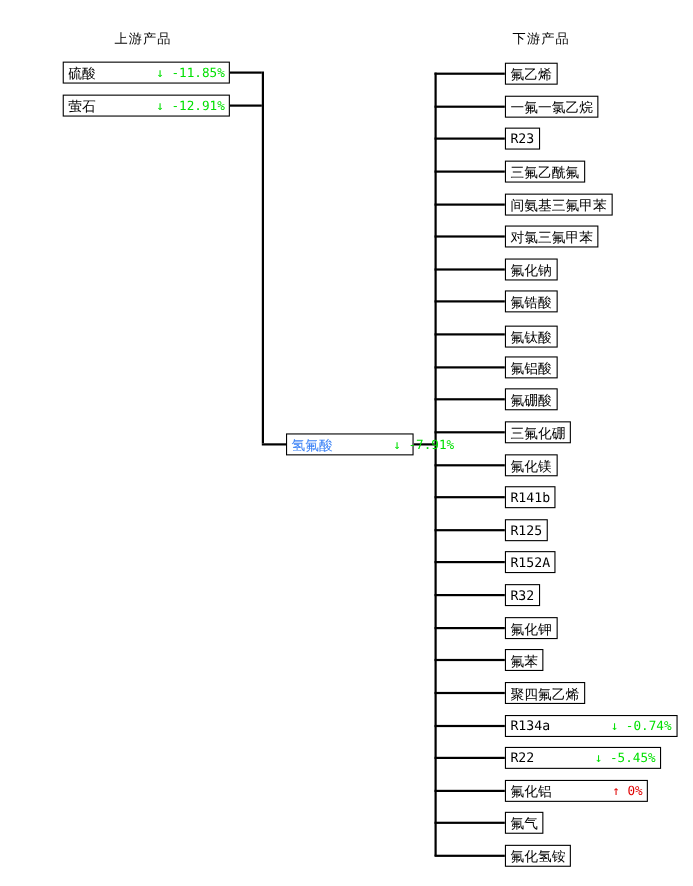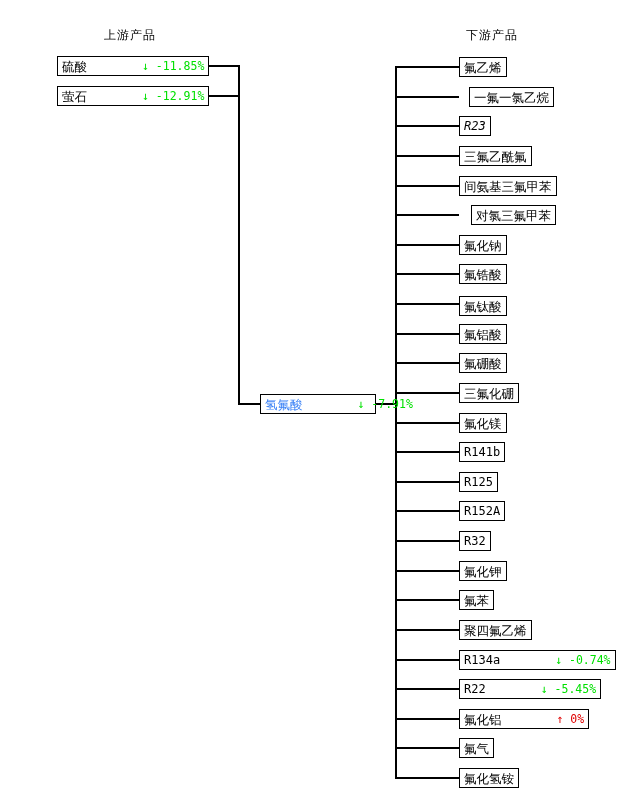--- a/index.html
+++ b/index.html
@@ -129,33 +129,33 @@
         <span class="nm">萤石</span>
         <span class="chg down">↓ -12.91%</span>
       </div>
       <div class="node center" style="left: 260px; top: 394px; width: 116px;">
         <span class="nm">氢氟酸</span>
         <span class="chg down">↓ -7.91%</span>
       </div>
       <div class="node down-node" style="left: 459px; top: 57px; align-items: center;">
         <span class="nm">氟乙烯</span>
       </div>
-      <div class="node down-node" style="left: 459px; top: 87px; margin-left: 10px;">
+      <div class="node down-node" style="left: 459px; top: 87px;">
         <span class="nm">一氟一氯乙烷</span>
       </div>
-      <div class="node down-node" style="left: 459px; top: 116px; font-style: italic;">
+      <div class="node down-node" style="left: 459px; top: 116px;">
         <span class="nm ascii">R23</span>
       </div>
       <div class="node down-node" style="left: 459px; top: 146px;">
         <span class="nm">三氟乙酰氟</span>
       </div>
       <div class="node down-node" style="left: 459px; top: 176px;">
         <span class="nm">间氨基三氟甲苯</span>
       </div>
-      <div class="node down-node" style="left: 471px; top: 205px;">
+      <div class="node down-node" style="left: 459px; top: 205px;">
         <span class="nm">对氯三氟甲苯</span>
       </div>
       <div class="node down-node" style="left: 459px; top: 235px;">
         <span class="nm">氟化钠</span>
       </div>
       <div class="node down-node" style="left: 459px; top: 264px;">
         <span class="nm">氟锆酸</span>
       </div>
       <div class="node down-node" style="left: 459px; top: 296px; justify-content: flex-end;">
         <span class="nm">氟钛酸</span>

